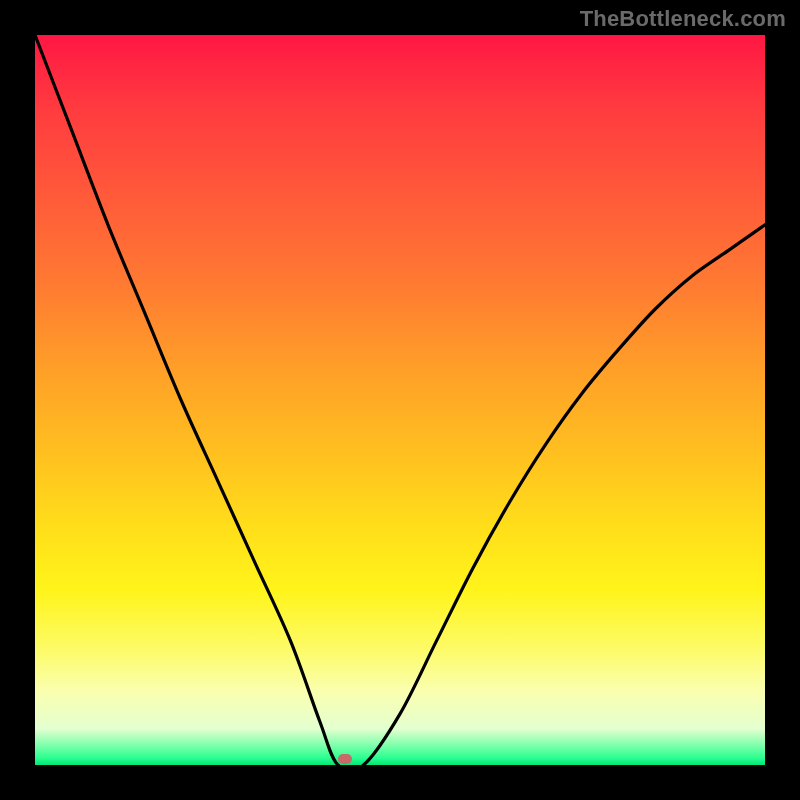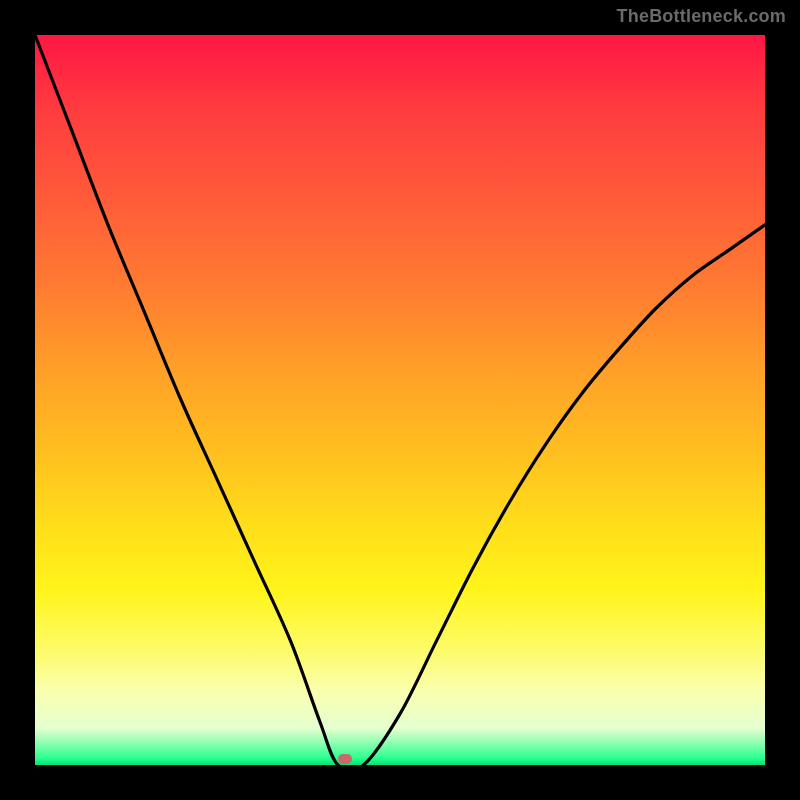--- a/index.html
+++ b/index.html
@@ -59,21 +59,21 @@
     width: 14px;
     height: 10px;
     border-radius: 5px;
     background: #c96a6a;
     transform: translate(-50%, -50%);
   }
   .watermark {
     position: absolute;
     top: 6px;
     right: 14px;
-    font-size: 18px;
+    font-size: 22px;
     font-weight: 600;
     color: #6a6a6a;
     letter-spacing: 0.2px;
     user-select: none;
   }
 </style>
 </head>
 <body>
 
 <div class="frame">

